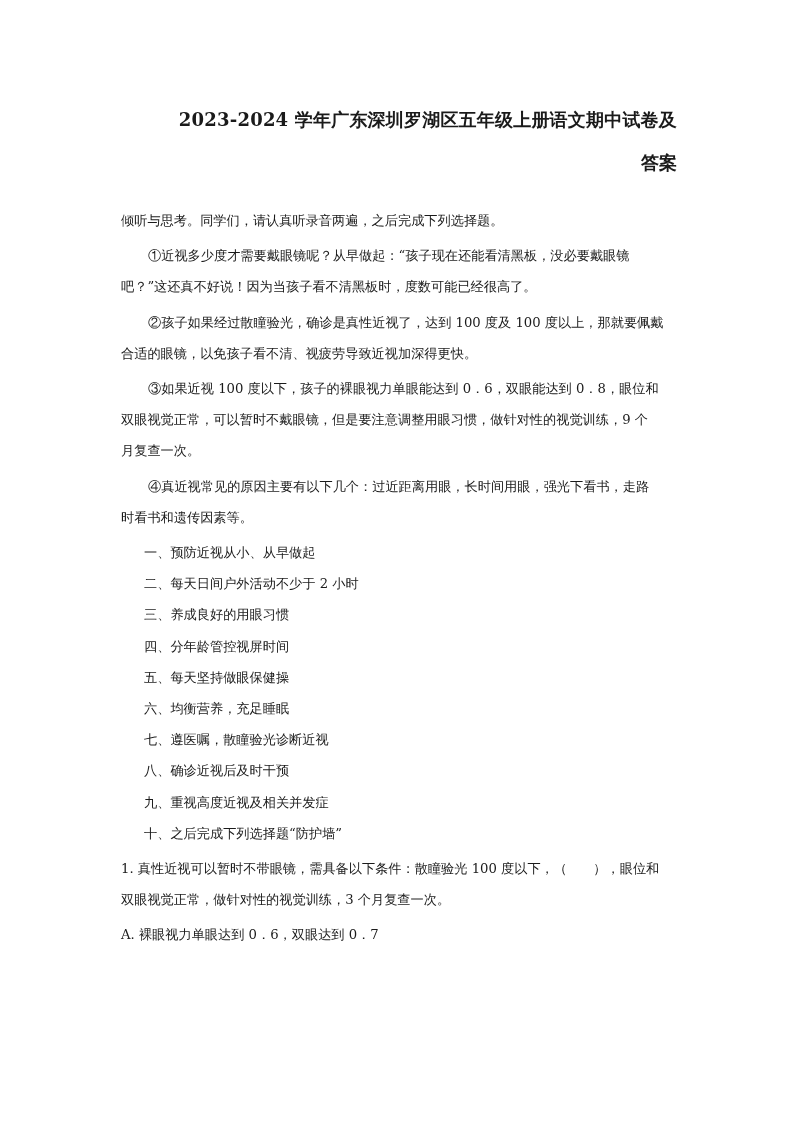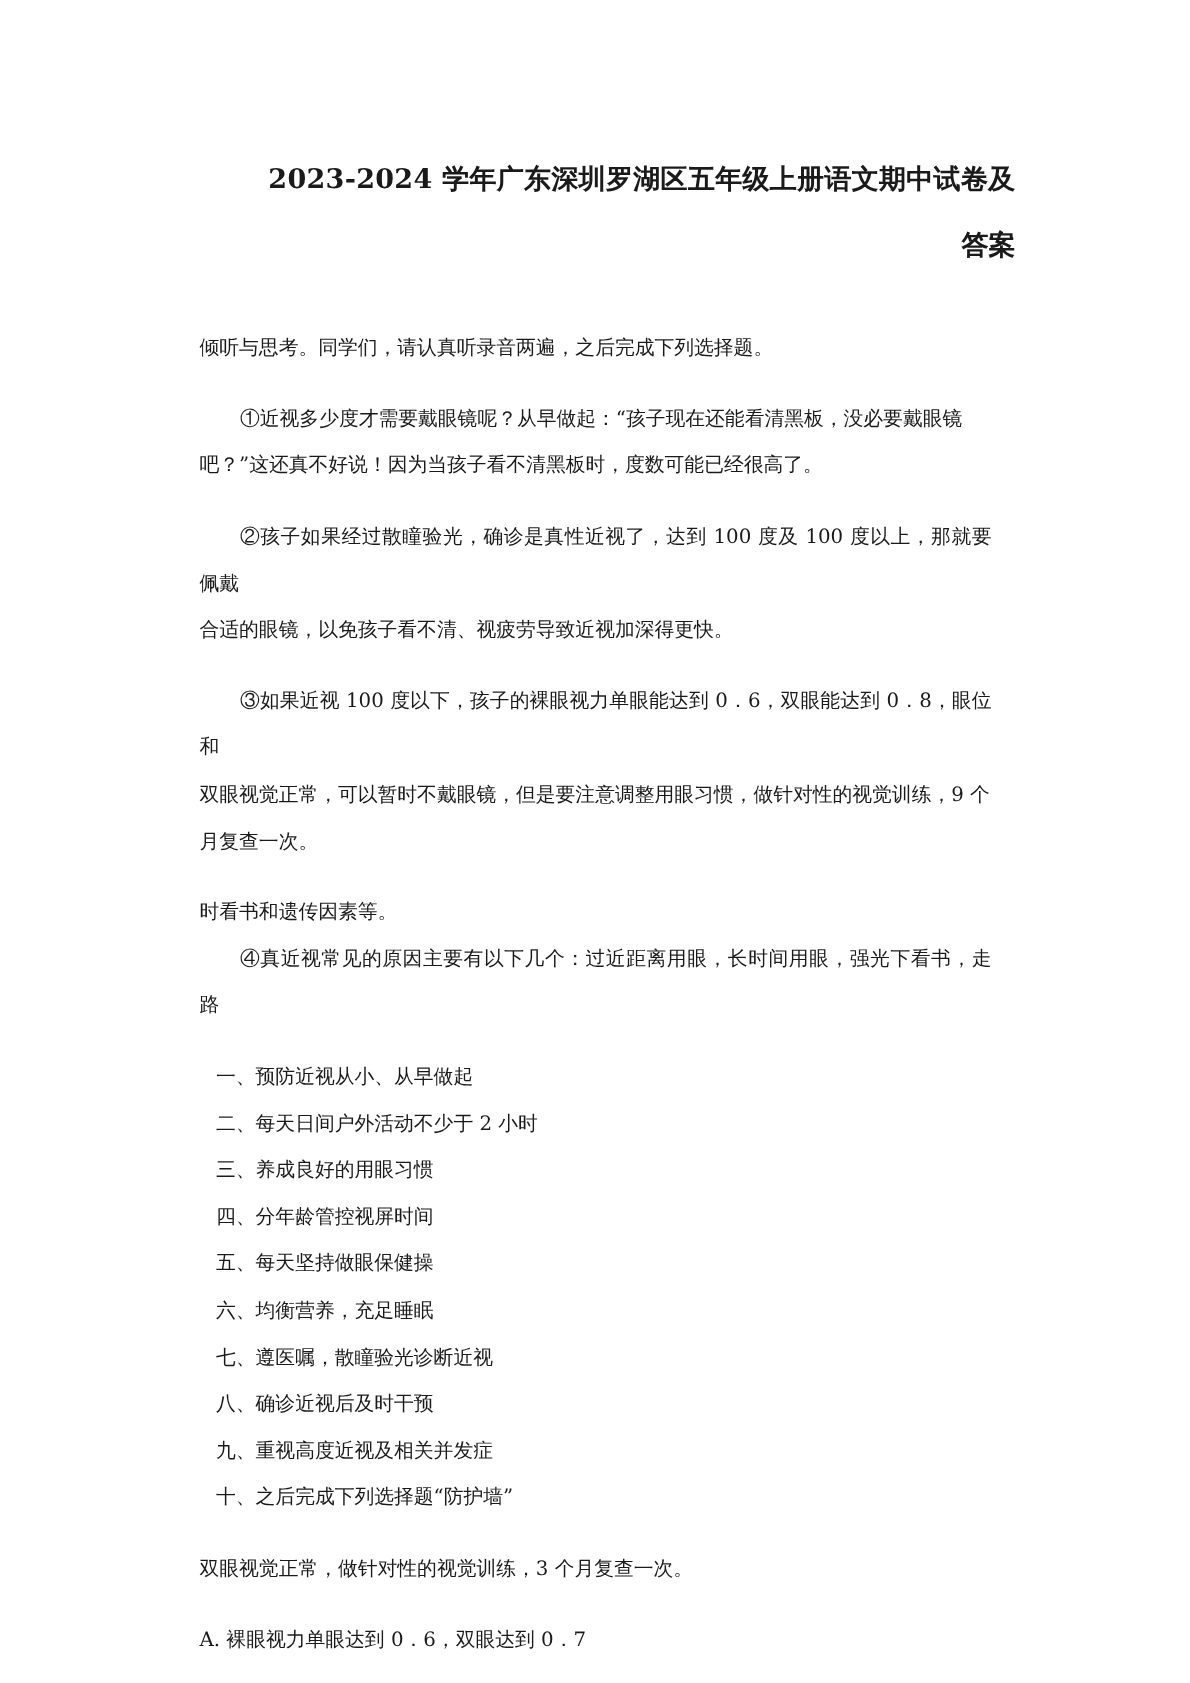--- a/index.html
+++ b/index.html
@@ -26,31 +26,31 @@
       font-weight: bold;
       font-size: 18px;
       text-align: right;
       line-height: 46px;
       margin: 0;
       position: absolute;
       left: 0;
       width: 560px;
     }
     .title-line1 { top: 97px; letter-spacing: 0.2px; }
-    .title-line2 { top: 140px; font-family: Liberation Serif, serif; }
+    .title-line2 { top: 140px; }
     .body-text {
       font-size: 13.2px;
       line-height: 31.2px;
       position: absolute;
       left: 0;
       width: 560px;
       top: 201px;
     }
     .p {
-      margin: 16px;
+      margin: 4px;
       text-align: justify;
       white-space: normal;
     }
     .indent { text-indent: 27px; }
     .list-item { padding-left: 27px; margin: 0; }
     .line { display: block; }
   </style>
 </head>
 <body>
 
@@ -71,36 +71,37 @@
       <span class="line" style="text-indent:0">合适的眼镜，以免孩子看不清、视疲劳导致近视加深得更快。</span>
     </p>
 
     <p class="p indent">
       <span class="line">③如果近视 100 度以下，孩子的裸眼视力单眼能达到 0．6，双眼能达到 0．8，眼位和</span>
       <span class="line" style="text-indent:0">双眼视觉正常，可以暂时不戴眼镜，但是要注意调整用眼习惯，做针对性的视觉训练，9 个</span>
       <span class="line" style="text-indent:0">月复查一次。</span>
     </p>
 
     <p class="p indent">
+      <span class="line">④真近视常见的原因主要有以下几个：过近距离用眼，长时间用眼，强光下看书，走路</span>
       <span class="line" style="text-indent:0">时看书和遗传因素等。</span>
-      <span class="line">④真近视常见的原因主要有以下几个：过近距离用眼，长时间用眼，强光下看书，走路</span>
     </p>
 
 
     <div>
       <p class="list-item">一、预防近视从小、从早做起</p>
       <p class="list-item">二、每天日间户外活动不少于 2 小时</p>
       <p class="list-item">三、养成良好的用眼习惯</p>
       <p class="list-item">四、分年龄管控视屏时间</p>
       <p class="list-item">五、每天坚持做眼保健操</p>
       <p class="list-item">六、均衡营养，充足睡眠</p>
       <p class="list-item">七、遵医嘱，散瞳验光诊断近视</p>
       <p class="list-item">八、确诊近视后及时干预</p>
       <p class="list-item">九、重视高度近视及相关并发症</p>
       <p class="list-item">十、之后完成下列选择题“防护墙”</p>
     </div>
 
     <p class="p">
+      <span class="line">1. 真性近视可以暂时不带眼镜，需具备以下条件：散瞳验光 100 度以下，（　　），眼位和</span>
       <span class="line">双眼视觉正常，做针对性的视觉训练，3 个月复查一次。</span>
     </p>
     <p class="p">A. 裸眼视力单眼达到 0．6，双眼达到 0．7</p>
   </div>
 </div>
 
 </body></html>

